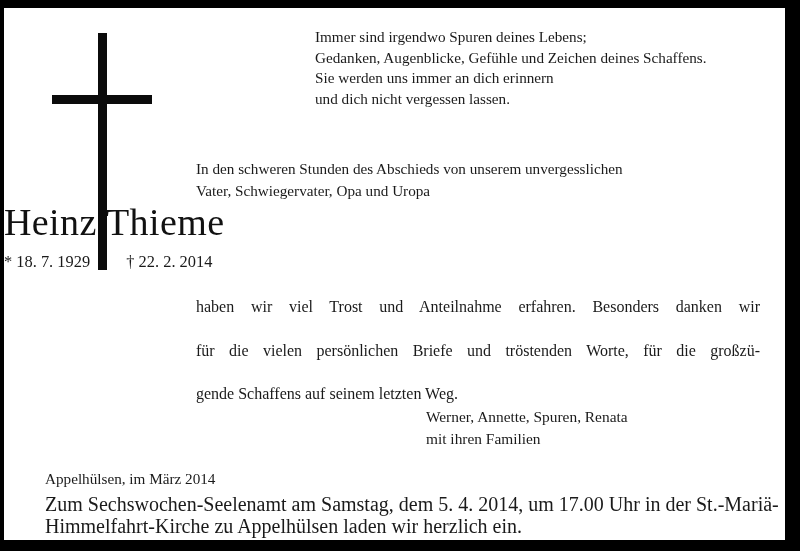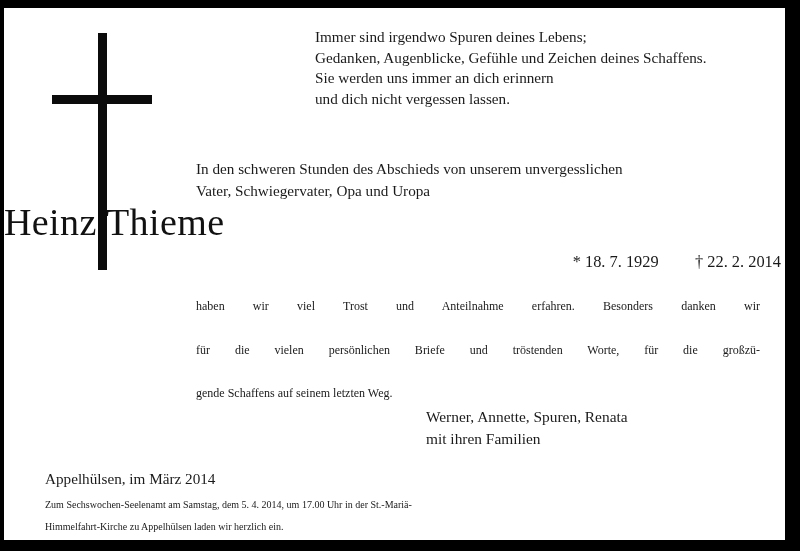--- a/index.html
+++ b/index.html
@@ -90,32 +90,32 @@
     text-align: left;
     font-size: 38px;
     line-height: 44px;
     letter-spacing: 0.4px;
     color: #111111;
   }
   #dates {
     left: 0px;
     top: 243px;
     width: 777px;
-    text-align: right;
+    text-align: left;
     font-size: 16.4px;
     line-height: 22px;
     color: #1a1a1a;
   }
   #dates .gap { display: inline-block; width: 28px; }
 
   #thanks {
     left: 192px;
     top: 288px;
     width: 564px;
-    font-size: 12px;
+    font-size: 16px;
     line-height: 21.8px;
     text-align: justify;
     text-justify: inter-word;
   }
   #thanks .ln {
     display: block;
     text-align: justify;
   }
   #thanks .ln:after {
     content: "";
@@ -138,21 +138,21 @@
     top: 460px;
     width: 500px;
     font-size: 15.2px;
     line-height: 21px;
   }
 
   #service {
     left: 41px;
     top: 486px;
     width: 716px;
-    font-size: 10px;
+    font-size: 20px;
     line-height: 21.6px;
   }
   #service .ln { display: block; white-space: nowrap; }
 </style>
 </head>
 <body>
 
 <div id="notice">
   <div id="paper">
 

